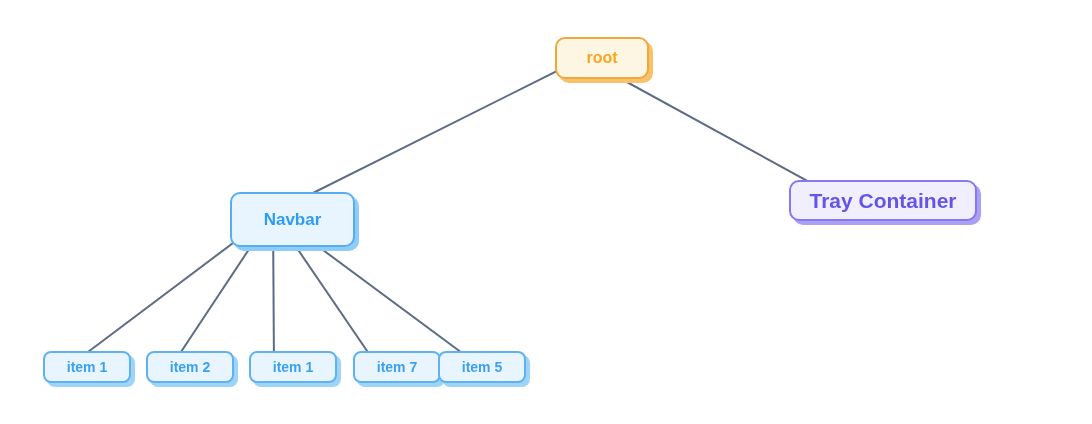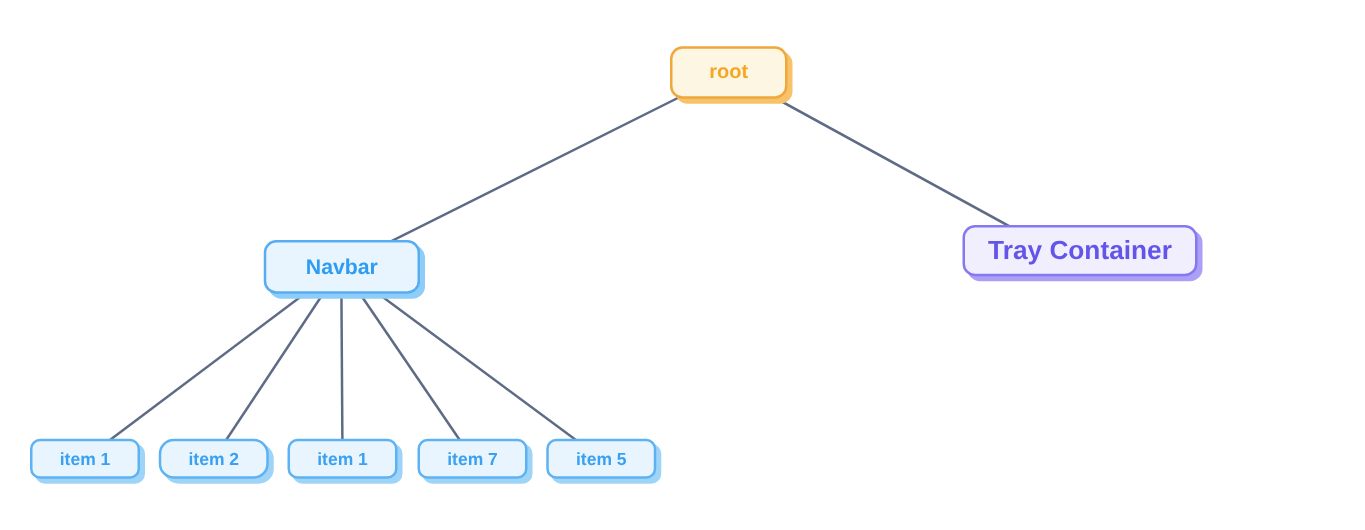--- a/index.html
+++ b/index.html
@@ -30,33 +30,34 @@
     position: absolute;
     z-index: 1;
     display: flex;
     align-items: center;
     justify-content: center;
     box-sizing: border-box;
     font-weight: 700;
     border-radius: 10px;
     cursor: pointer;
     user-select: none;
+    margin-left: 19px;
   }
   .node-root {
     left: 536px; top: 37px;
     width: 94px; height: 42px;
     background: #fdf6e3;
     border: 2px solid #f0a73c;
     color: #f5a623;
     font-size: 16px;
     box-shadow: 4px 4px 0 0 #f6c26a;
   }
   .node-navbar {
     left: 211px; top: 192px;
-    width: 125px; height: 43px;
+    width: 125px; height: 55px;
     background: #e9f5fe;
     border: 2px solid #58adf2;
     color: #2e9cf3;
     font-size: 17px;
     box-shadow: 4px 4px 0 0 #8ecdf8;
   }
   .node-tray {
     left: 770px; top: 180px;
     width: 188px; height: 41px;
     background: #f1effe;
@@ -69,24 +70,24 @@
     top: 351px;
     width: 88px; height: 32px;
     background: #e9f5fe;
     border: 2px solid #5fb2f2;
     color: #3aa0f0;
     font-size: 14px;
     border-radius: 8px;
     box-shadow: 4px 4px 0 0 #9ed4f8;
   }
   .item-1 { left: 24px; }
-  .item-2 { left: 127px; border-radius: 12px; }
+  .item-2 { left: 127px; }
   .item-3 { left: 230px; }
   .item-4 { left: 334px; }
-  .item-5 { left: 437px; }
+  .item-5 { left: 419px; }
 </style>
 </head>
 <body>
 
 <div class="canvas">
 
   <svg class="edges" viewBox="0 0 1092 424" xmlns="http://www.w3.org/2000/svg">
     <line x1="583" y1="58" x2="273" y2="213"></line>
     <line x1="583" y1="58" x2="864" y2="212"></line>
     <line x1="273" y1="213" x2="68" y2="367"></line>

